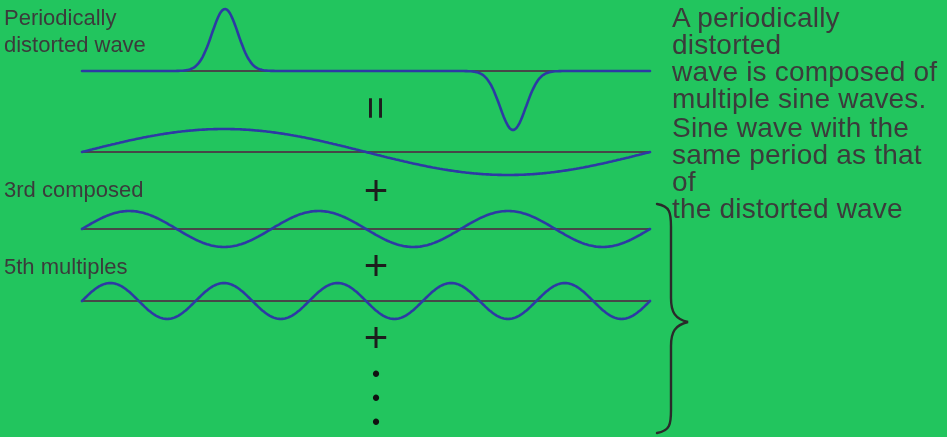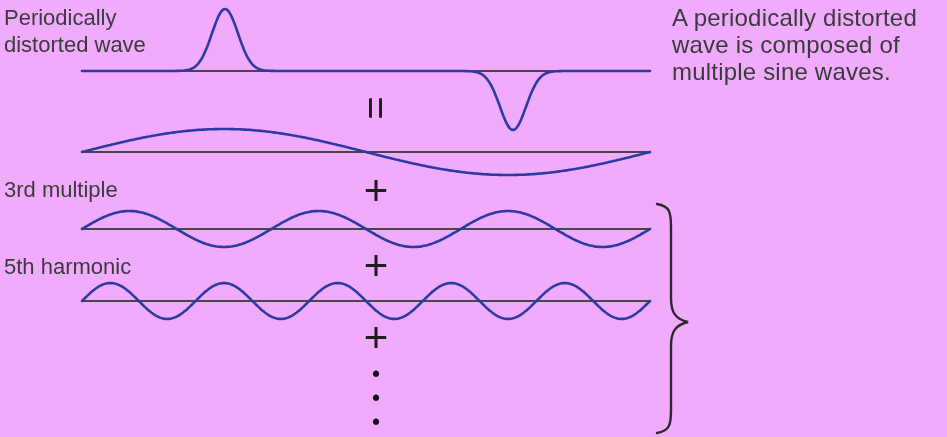--- a/index.html
+++ b/index.html
@@ -1,20 +1,20 @@
 <!DOCTYPE html>
 <html><head>
 <meta charset="utf-8">
 <style>
   html, body { margin: 0; padding: 0; background: #ffffff; }
   .canvas {
     position: relative;
     width: 947px;
     height: 437px;
-    background: #f0abfc;
+    background: #22c55e;
     overflow: hidden;
     font-family: "Liberation Sans", sans-serif;
     color: #3b3b3b;
   }
   #diagram-svg {
     position: absolute;
     left: 0; top: 0;
     width: 947px; height: 437px;
   }
   .wave-label {
@@ -24,21 +24,21 @@
     line-height: 27px;
     color: #3b3b3b;
   }
   .label-distorted   { left: 4px;  top: 4px;  width: 170px; }
   .label-fundamental { left: 4px;  top: 92px; width: 170px; }
   .label-third       { left: 4px;  top: 176px; width: 190px; }
   .label-fifth       { left: 4px;  top: 253px; width: 190px; }
   .annotation {
     position: absolute;
     white-space: pre-line;
-    font-size: 24px;
+    font-size: 28px;
     line-height: 27px;
     letter-spacing: 0.2px;
     color: #3b3b3b;
   }
   .annotation-composed { left: 672px; top: 4px;   width: 270px; }
   .annotation-sameperiod { left: 672px; top: 114px; width: 270px; }
   .annotation-multiples { left: 697px; top: 266px; width: 250px; }
   .op {
     position: absolute;
     color: #1d1d1d;
@@ -85,31 +85,34 @@
       <path d="M82.0 152.0L83.4 151.6L84.8 151.3L86.3 150.9L87.7 150.6L89.1 150.2L90.5 149.8L91.9 149.5L93.4 149.1L94.8 148.8L96.2 148.4L97.6 148.0L99.0 147.7L100.5 147.3L101.9 147.0L103.3 146.6L104.7 146.3L106.1 145.9L107.6 145.6L109.0 145.2L110.4 144.9L111.8 144.5L113.2 144.2L114.7 143.9L116.1 143.5L117.5 143.2L118.9 142.9L120.3 142.5L121.8 142.2L123.2 141.9L124.6 141.6L126.0 141.2L127.4 140.9L128.9 140.6L130.3 140.3L131.7 140.0L133.1 139.7L134.5 139.4L136.0 139.1L137.4 138.8L138.8 138.5L140.2 138.2L141.6 137.9L143.1 137.6L144.5 137.3L145.9 137.1L147.3 136.8L148.7 136.5L150.2 136.3L151.6 136.0L153.0 135.7L154.4 135.5L155.8 135.2L157.3 135.0L158.7 134.7L160.1 134.5L161.5 134.3L162.9 134.1L164.4 133.8L165.8 133.6L167.2 133.4L168.6 133.2L170.0 133.0L171.5 132.8L172.9 132.6L174.3 132.4L175.7 132.2L177.1 132.0L178.6 131.8L180.0 131.7L181.4 131.5L182.8 131.3L184.2 131.2L185.7 131.0L187.1 130.9L188.5 130.8L189.9 130.6L191.3 130.5L192.8 130.4L194.2 130.2L195.6 130.1L197.0 130.0L198.4 129.9L199.9 129.8L201.3 129.7L202.7 129.6L204.1 129.6L205.5 129.5L207.0 129.4L208.4 129.3L209.8 129.3L211.2 129.2L212.6 129.2L214.1 129.1L215.5 129.1L216.9 129.1L218.3 129.0L219.7 129.0L221.2 129.0L222.6 129.0L224.0 129.0L225.4 129.0L226.8 129.0L228.3 129.0L229.7 129.0L231.1 129.1L232.5 129.1L233.9 129.1L235.4 129.2L236.8 129.2L238.2 129.3L239.6 129.3L241.0 129.4L242.5 129.5L243.9 129.6L245.3 129.6L246.7 129.7L248.1 129.8L249.6 129.9L251.0 130.0L252.4 130.1L253.8 130.2L255.2 130.4L256.7 130.5L258.1 130.6L259.5 130.8L260.9 130.9L262.3 131.0L263.8 131.2L265.2 131.3L266.6 131.5L268.0 131.7L269.4 131.8L270.9 132.0L272.3 132.2L273.7 132.4L275.1 132.6L276.5 132.8L278.0 133.0L279.4 133.2L280.8 133.4L282.2 133.6L283.6 133.8L285.1 134.1L286.5 134.3L287.9 134.5L289.3 134.7L290.7 135.0L292.2 135.2L293.6 135.5L295.0 135.7L296.4 136.0L297.8 136.3L299.3 136.5L300.7 136.8L302.1 137.1L303.5 137.3L304.9 137.6L306.4 137.9L307.8 138.2L309.2 138.5L310.6 138.8L312.0 139.1L313.5 139.4L314.9 139.7L316.3 140.0L317.7 140.3L319.1 140.6L320.6 140.9L322.0 141.2L323.4 141.6L324.8 141.9L326.2 142.2L327.7 142.5L329.1 142.9L330.5 143.2L331.9 143.5L333.3 143.9L334.8 144.2L336.2 144.5L337.6 144.9L339.0 145.2L340.4 145.6L341.9 145.9L343.3 146.3L344.7 146.6L346.1 147.0L347.5 147.3L349.0 147.7L350.4 148.0L351.8 148.4L353.2 148.8L354.6 149.1L356.1 149.5L357.5 149.8L358.9 150.2L360.3 150.6L361.7 150.9L363.2 151.3L364.6 151.6L366.0 152.0L367.4 152.4L368.8 152.7L370.3 153.1L371.7 153.4L373.1 153.8L374.5 154.2L375.9 154.5L377.4 154.9L378.8 155.2L380.2 155.6L381.6 156.0L383.0 156.3L384.5 156.7L385.9 157.0L387.3 157.4L388.7 157.7L390.1 158.1L391.6 158.4L393.0 158.8L394.4 159.1L395.8 159.5L397.2 159.8L398.7 160.1L400.1 160.5L401.5 160.8L402.9 161.1L404.3 161.5L405.8 161.8L407.2 162.1L408.6 162.4L410.0 162.8L411.4 163.1L412.9 163.4L414.3 163.7L415.7 164.0L417.1 164.3L418.5 164.6L420.0 164.9L421.4 165.2L422.8 165.5L424.2 165.8L425.6 166.1L427.1 166.4L428.5 166.7L429.9 166.9L431.3 167.2L432.7 167.5L434.2 167.7L435.6 168.0L437.0 168.3L438.4 168.5L439.8 168.8L441.3 169.0L442.7 169.3L444.1 169.5L445.5 169.7L446.9 169.9L448.4 170.2L449.8 170.4L451.2 170.6L452.6 170.8L454.0 171.0L455.5 171.2L456.9 171.4L458.3 171.6L459.7 171.8L461.1 172.0L462.6 172.2L464.0 172.3L465.4 172.5L466.8 172.7L468.2 172.8L469.7 173.0L471.1 173.1L472.5 173.2L473.9 173.4L475.3 173.5L476.8 173.6L478.2 173.8L479.6 173.9L481.0 174.0L482.4 174.1L483.9 174.2L485.3 174.3L486.7 174.4L488.1 174.4L489.5 174.5L491.0 174.6L492.4 174.7L493.8 174.7L495.2 174.8L496.6 174.8L498.1 174.9L499.5 174.9L500.9 174.9L502.3 175.0L503.7 175.0L505.2 175.0L506.6 175.0L508.0 175.0L509.4 175.0L510.8 175.0L512.3 175.0L513.7 175.0L515.1 174.9L516.5 174.9L517.9 174.9L519.4 174.8L520.8 174.8L522.2 174.7L523.6 174.7L525.0 174.6L526.5 174.5L527.9 174.4L529.3 174.4L530.7 174.3L532.1 174.2L533.6 174.1L535.0 174.0L536.4 173.9L537.8 173.8L539.2 173.6L540.7 173.5L542.1 173.4L543.5 173.2L544.9 173.1L546.3 173.0L547.8 172.8L549.2 172.7L550.6 172.5L552.0 172.3L553.4 172.2L554.9 172.0L556.3 171.8L557.7 171.6L559.1 171.4L560.5 171.2L562.0 171.0L563.4 170.8L564.8 170.6L566.2 170.4L567.6 170.2L569.1 169.9L570.5 169.7L571.9 169.5L573.3 169.3L574.7 169.0L576.2 168.8L577.6 168.5L579.0 168.3L580.4 168.0L581.8 167.7L583.3 167.5L584.7 167.2L586.1 166.9L587.5 166.7L588.9 166.4L590.4 166.1L591.8 165.8L593.2 165.5L594.6 165.2L596.0 164.9L597.5 164.6L598.9 164.3L600.3 164.0L601.7 163.7L603.1 163.4L604.6 163.1L606.0 162.8L607.4 162.4L608.8 162.1L610.2 161.8L611.7 161.5L613.1 161.1L614.5 160.8L615.9 160.5L617.3 160.1L618.8 159.8L620.2 159.5L621.6 159.1L623.0 158.8L624.4 158.4L625.9 158.1L627.3 157.7L628.7 157.4L630.1 157.0L631.5 156.7L633.0 156.3L634.4 156.0L635.8 155.6L637.2 155.2L638.6 154.9L640.1 154.5L641.5 154.2L642.9 153.8L644.3 153.4L645.7 153.1L647.2 152.7L648.6 152.4L650.0 152.0" fill="none" stroke="#2d3aa4" stroke-width="2.6" stroke-linecap="round"></path>
       <line x1="82" y1="229" x2="650" y2="229" stroke="#474747" stroke-width="2"></line>
       <path d="M82.0 229.0L83.4 228.2L84.8 227.3L86.3 226.5L87.7 225.6L89.1 224.8L90.5 224.0L91.9 223.2L93.4 222.4L94.8 221.6L96.2 220.8L97.6 220.1L99.0 219.4L100.5 218.6L101.9 218.0L103.3 217.3L104.7 216.7L106.1 216.1L107.6 215.5L109.0 215.0L110.4 214.4L111.8 214.0L113.2 213.5L114.7 213.1L116.1 212.7L117.5 212.4L118.9 212.1L120.3 211.8L121.8 211.6L123.2 211.4L124.6 211.2L126.0 211.1L127.4 211.0L128.9 211.0L130.3 211.0L131.7 211.1L133.1 211.1L134.5 211.3L136.0 211.4L137.4 211.6L138.8 211.9L140.2 212.2L141.6 212.5L143.1 212.8L144.5 213.2L145.9 213.7L147.3 214.1L148.7 214.6L150.2 215.1L151.6 215.7L153.0 216.3L154.4 216.9L155.8 217.5L157.3 218.2L158.7 218.9L160.1 219.6L161.5 220.3L162.9 221.1L164.4 221.9L165.8 222.6L167.2 223.4L168.6 224.3L170.0 225.1L171.5 225.9L172.9 226.7L174.3 227.6L175.7 228.4L177.1 229.3L178.6 230.1L180.0 231.0L181.4 231.8L182.8 232.7L184.2 233.5L185.7 234.3L187.1 235.1L188.5 235.9L189.9 236.7L191.3 237.4L192.8 238.2L194.2 238.9L195.6 239.6L197.0 240.3L198.4 240.9L199.9 241.5L201.3 242.1L202.7 242.7L204.1 243.2L205.5 243.7L207.0 244.2L208.4 244.6L209.8 245.0L211.2 245.4L212.6 245.7L214.1 246.0L215.5 246.3L216.9 246.5L218.3 246.7L219.7 246.8L221.2 246.9L222.6 247.0L224.0 247.0L225.4 247.0L226.8 246.9L228.3 246.8L229.7 246.7L231.1 246.5L232.5 246.3L233.9 246.0L235.4 245.7L236.8 245.4L238.2 245.0L239.6 244.6L241.0 244.2L242.5 243.7L243.9 243.2L245.3 242.7L246.7 242.1L248.1 241.5L249.6 240.9L251.0 240.3L252.4 239.6L253.8 238.9L255.2 238.2L256.7 237.4L258.1 236.7L259.5 235.9L260.9 235.1L262.3 234.3L263.8 233.5L265.2 232.7L266.6 231.8L268.0 231.0L269.4 230.1L270.9 229.3L272.3 228.4L273.7 227.6L275.1 226.7L276.5 225.9L278.0 225.1L279.4 224.3L280.8 223.4L282.2 222.6L283.6 221.9L285.1 221.1L286.5 220.3L287.9 219.6L289.3 218.9L290.7 218.2L292.2 217.5L293.6 216.9L295.0 216.3L296.4 215.7L297.8 215.1L299.3 214.6L300.7 214.1L302.1 213.7L303.5 213.2L304.9 212.8L306.4 212.5L307.8 212.2L309.2 211.9L310.6 211.6L312.0 211.4L313.5 211.3L314.9 211.1L316.3 211.1L317.7 211.0L319.1 211.0L320.6 211.0L322.0 211.1L323.4 211.2L324.8 211.4L326.2 211.6L327.7 211.8L329.1 212.1L330.5 212.4L331.9 212.7L333.3 213.1L334.8 213.5L336.2 214.0L337.6 214.4L339.0 215.0L340.4 215.5L341.9 216.1L343.3 216.7L344.7 217.3L346.1 218.0L347.5 218.6L349.0 219.4L350.4 220.1L351.8 220.8L353.2 221.6L354.6 222.4L356.1 223.2L357.5 224.0L358.9 224.8L360.3 225.6L361.7 226.5L363.2 227.3L364.6 228.2L366.0 229.0L367.4 229.8L368.8 230.7L370.3 231.5L371.7 232.4L373.1 233.2L374.5 234.0L375.9 234.8L377.4 235.6L378.8 236.4L380.2 237.2L381.6 237.9L383.0 238.6L384.5 239.4L385.9 240.0L387.3 240.7L388.7 241.3L390.1 241.9L391.6 242.5L393.0 243.0L394.4 243.6L395.8 244.0L397.2 244.5L398.7 244.9L400.1 245.3L401.5 245.6L402.9 245.9L404.3 246.2L405.8 246.4L407.2 246.6L408.6 246.8L410.0 246.9L411.4 247.0L412.9 247.0L414.3 247.0L415.7 246.9L417.1 246.9L418.5 246.7L420.0 246.6L421.4 246.4L422.8 246.1L424.2 245.8L425.6 245.5L427.1 245.2L428.5 244.8L429.9 244.3L431.3 243.9L432.7 243.4L434.2 242.9L435.6 242.3L437.0 241.7L438.4 241.1L439.8 240.5L441.3 239.8L442.7 239.1L444.1 238.4L445.5 237.7L446.9 236.9L448.4 236.1L449.8 235.4L451.2 234.6L452.6 233.7L454.0 232.9L455.5 232.1L456.9 231.3L458.3 230.4L459.7 229.6L461.1 228.7L462.6 227.9L464.0 227.0L465.4 226.2L466.8 225.3L468.2 224.5L469.7 223.7L471.1 222.9L472.5 222.1L473.9 221.3L475.3 220.6L476.8 219.8L478.2 219.1L479.6 218.4L481.0 217.7L482.4 217.1L483.9 216.5L485.3 215.9L486.7 215.3L488.1 214.8L489.5 214.3L491.0 213.8L492.4 213.4L493.8 213.0L495.2 212.6L496.6 212.3L498.1 212.0L499.5 211.7L500.9 211.5L502.3 211.3L503.7 211.2L505.2 211.1L506.6 211.0L508.0 211.0L509.4 211.0L510.8 211.1L512.3 211.2L513.7 211.3L515.1 211.5L516.5 211.7L517.9 212.0L519.4 212.3L520.8 212.6L522.2 213.0L523.6 213.4L525.0 213.8L526.5 214.3L527.9 214.8L529.3 215.3L530.7 215.9L532.1 216.5L533.6 217.1L535.0 217.7L536.4 218.4L537.8 219.1L539.2 219.8L540.7 220.6L542.1 221.3L543.5 222.1L544.9 222.9L546.3 223.7L547.8 224.5L549.2 225.3L550.6 226.2L552.0 227.0L553.4 227.9L554.9 228.7L556.3 229.6L557.7 230.4L559.1 231.3L560.5 232.1L562.0 232.9L563.4 233.7L564.8 234.6L566.2 235.4L567.6 236.1L569.1 236.9L570.5 237.7L571.9 238.4L573.3 239.1L574.7 239.8L576.2 240.5L577.6 241.1L579.0 241.7L580.4 242.3L581.8 242.9L583.3 243.4L584.7 243.9L586.1 244.3L587.5 244.8L588.9 245.2L590.4 245.5L591.8 245.8L593.2 246.1L594.6 246.4L596.0 246.6L597.5 246.7L598.9 246.9L600.3 246.9L601.7 247.0L603.1 247.0L604.6 247.0L606.0 246.9L607.4 246.8L608.8 246.6L610.2 246.4L611.7 246.2L613.1 245.9L614.5 245.6L615.9 245.3L617.3 244.9L618.8 244.5L620.2 244.0L621.6 243.6L623.0 243.0L624.4 242.5L625.9 241.9L627.3 241.3L628.7 240.7L630.1 240.0L631.5 239.4L633.0 238.6L634.4 237.9L635.8 237.2L637.2 236.4L638.6 235.6L640.1 234.8L641.5 234.0L642.9 233.2L644.3 232.4L645.7 231.5L647.2 230.7L648.6 229.8L650.0 229.0" fill="none" stroke="#2d3aa4" stroke-width="2.6" stroke-linecap="round"></path>
       <line x1="82" y1="301" x2="650" y2="301" stroke="#474747" stroke-width="2"></line>
       <path d="M82.0 301.0L83.4 299.6L84.8 298.2L86.3 296.8L87.7 295.4L89.1 294.1L90.5 292.8L91.9 291.6L93.4 290.4L94.8 289.3L96.2 288.3L97.6 287.3L99.0 286.4L100.5 285.7L101.9 285.0L103.3 284.4L104.7 283.9L106.1 283.5L107.6 283.2L109.0 283.1L110.4 283.0L111.8 283.1L113.2 283.2L114.7 283.5L116.1 283.9L117.5 284.4L118.9 285.0L120.3 285.7L121.8 286.4L123.2 287.3L124.6 288.3L126.0 289.3L127.4 290.4L128.9 291.6L130.3 292.8L131.7 294.1L133.1 295.4L134.5 296.8L136.0 298.2L137.4 299.6L138.8 301.0L140.2 302.4L141.6 303.8L143.1 305.2L144.5 306.6L145.9 307.9L147.3 309.2L148.7 310.4L150.2 311.6L151.6 312.7L153.0 313.7L154.4 314.7L155.8 315.6L157.3 316.3L158.7 317.0L160.1 317.6L161.5 318.1L162.9 318.5L164.4 318.8L165.8 318.9L167.2 319.0L168.6 318.9L170.0 318.8L171.5 318.5L172.9 318.1L174.3 317.6L175.7 317.0L177.1 316.3L178.6 315.6L180.0 314.7L181.4 313.7L182.8 312.7L184.2 311.6L185.7 310.4L187.1 309.2L188.5 307.9L189.9 306.6L191.3 305.2L192.8 303.8L194.2 302.4L195.6 301.0L197.0 299.6L198.4 298.2L199.9 296.8L201.3 295.4L202.7 294.1L204.1 292.8L205.5 291.6L207.0 290.4L208.4 289.3L209.8 288.3L211.2 287.3L212.6 286.4L214.1 285.7L215.5 285.0L216.9 284.4L218.3 283.9L219.7 283.5L221.2 283.2L222.6 283.1L224.0 283.0L225.4 283.1L226.8 283.2L228.3 283.5L229.7 283.9L231.1 284.4L232.5 285.0L233.9 285.7L235.4 286.4L236.8 287.3L238.2 288.3L239.6 289.3L241.0 290.4L242.5 291.6L243.9 292.8L245.3 294.1L246.7 295.4L248.1 296.8L249.6 298.2L251.0 299.6L252.4 301.0L253.8 302.4L255.2 303.8L256.7 305.2L258.1 306.6L259.5 307.9L260.9 309.2L262.3 310.4L263.8 311.6L265.2 312.7L266.6 313.7L268.0 314.7L269.4 315.6L270.9 316.3L272.3 317.0L273.7 317.6L275.1 318.1L276.5 318.5L278.0 318.8L279.4 318.9L280.8 319.0L282.2 318.9L283.6 318.8L285.1 318.5L286.5 318.1L287.9 317.6L289.3 317.0L290.7 316.3L292.2 315.6L293.6 314.7L295.0 313.7L296.4 312.7L297.8 311.6L299.3 310.4L300.7 309.2L302.1 307.9L303.5 306.6L304.9 305.2L306.4 303.8L307.8 302.4L309.2 301.0L310.6 299.6L312.0 298.2L313.5 296.8L314.9 295.4L316.3 294.1L317.7 292.8L319.1 291.6L320.6 290.4L322.0 289.3L323.4 288.3L324.8 287.3L326.2 286.4L327.7 285.7L329.1 285.0L330.5 284.4L331.9 283.9L333.3 283.5L334.8 283.2L336.2 283.1L337.6 283.0L339.0 283.1L340.4 283.2L341.9 283.5L343.3 283.9L344.7 284.4L346.1 285.0L347.5 285.7L349.0 286.4L350.4 287.3L351.8 288.3L353.2 289.3L354.6 290.4L356.1 291.6L357.5 292.8L358.9 294.1L360.3 295.4L361.7 296.8L363.2 298.2L364.6 299.6L366.0 301.0L367.4 302.4L368.8 303.8L370.3 305.2L371.7 306.6L373.1 307.9L374.5 309.2L375.9 310.4L377.4 311.6L378.8 312.7L380.2 313.7L381.6 314.7L383.0 315.6L384.5 316.3L385.9 317.0L387.3 317.6L388.7 318.1L390.1 318.5L391.6 318.8L393.0 318.9L394.4 319.0L395.8 318.9L397.2 318.8L398.7 318.5L400.1 318.1L401.5 317.6L402.9 317.0L404.3 316.3L405.8 315.6L407.2 314.7L408.6 313.7L410.0 312.7L411.4 311.6L412.9 310.4L414.3 309.2L415.7 307.9L417.1 306.6L418.5 305.2L420.0 303.8L421.4 302.4L422.8 301.0L424.2 299.6L425.6 298.2L427.1 296.8L428.5 295.4L429.9 294.1L431.3 292.8L432.7 291.6L434.2 290.4L435.6 289.3L437.0 288.3L438.4 287.3L439.8 286.4L441.3 285.7L442.7 285.0L444.1 284.4L445.5 283.9L446.9 283.5L448.4 283.2L449.8 283.1L451.2 283.0L452.6 283.1L454.0 283.2L455.5 283.5L456.9 283.9L458.3 284.4L459.7 285.0L461.1 285.7L462.6 286.4L464.0 287.3L465.4 288.3L466.8 289.3L468.2 290.4L469.7 291.6L471.1 292.8L472.5 294.1L473.9 295.4L475.3 296.8L476.8 298.2L478.2 299.6L479.6 301.0L481.0 302.4L482.4 303.8L483.9 305.2L485.3 306.6L486.7 307.9L488.1 309.2L489.5 310.4L491.0 311.6L492.4 312.7L493.8 313.7L495.2 314.7L496.6 315.6L498.1 316.3L499.5 317.0L500.9 317.6L502.3 318.1L503.7 318.5L505.2 318.8L506.6 318.9L508.0 319.0L509.4 318.9L510.8 318.8L512.3 318.5L513.7 318.1L515.1 317.6L516.5 317.0L517.9 316.3L519.4 315.6L520.8 314.7L522.2 313.7L523.6 312.7L525.0 311.6L526.5 310.4L527.9 309.2L529.3 307.9L530.7 306.6L532.1 305.2L533.6 303.8L535.0 302.4L536.4 301.0L537.8 299.6L539.2 298.2L540.7 296.8L542.1 295.4L543.5 294.1L544.9 292.8L546.3 291.6L547.8 290.4L549.2 289.3L550.6 288.3L552.0 287.3L553.4 286.4L554.9 285.7L556.3 285.0L557.7 284.4L559.1 283.9L560.5 283.5L562.0 283.2L563.4 283.1L564.8 283.0L566.2 283.1L567.6 283.2L569.1 283.5L570.5 283.9L571.9 284.4L573.3 285.0L574.7 285.7L576.2 286.4L577.6 287.3L579.0 288.3L580.4 289.3L581.8 290.4L583.3 291.6L584.7 292.8L586.1 294.1L587.5 295.4L588.9 296.8L590.4 298.2L591.8 299.6L593.2 301.0L594.6 302.4L596.0 303.8L597.5 305.2L598.9 306.6L600.3 307.9L601.7 309.2L603.1 310.4L604.6 311.6L606.0 312.7L607.4 313.7L608.8 314.7L610.2 315.6L611.7 316.3L613.1 317.0L614.5 317.6L615.9 318.1L617.3 318.5L618.8 318.8L620.2 318.9L621.6 319.0L623.0 318.9L624.4 318.8L625.9 318.5L627.3 318.1L628.7 317.6L630.1 317.0L631.5 316.3L633.0 315.6L634.4 314.7L635.8 313.7L637.2 312.7L638.6 311.6L640.1 310.4L641.5 309.2L642.9 307.9L644.3 306.6L645.7 305.2L647.2 303.8L648.6 302.4L650.0 301.0" fill="none" stroke="#2d3aa4" stroke-width="2.6" stroke-linecap="round"></path>
       <path d="M 657,204 C 670,206 671,213 671,227 L 671,298 C 671,312 675,319 688,322 C 675,325 671,332 671,346 L 671,410 C 671,424 670,431 657,433" fill="none" stroke="#2a2a2a" stroke-width="2.4" stroke-linecap="round"></path>
     </svg>
 
   <div class="wave-label label-distorted">Periodically
 distorted wave</div>
-  <div class="wave-label label-third">3rd multiple</div>
-  <div class="wave-label label-fifth">5th harmonic</div>
+  <div class="wave-label label-third">3rd composed</div>
+  <div class="wave-label label-fifth">5th multiples</div>
 
   <div class="op op-equals">=</div>
   <div class="op op-plus op-plus-1">+</div>
   <div class="op op-plus op-plus-2">+</div>
   <div class="op op-plus op-plus-3">+</div>
 
   <div class="vertical-dots">
     <span class="dot">•</span>
     <span class="dot">•</span>
     <span class="dot">•</span>
   </div>
 
   <div class="annotation annotation-composed">A periodically distorted
 wave is composed of
 multiple sine waves.</div>
+  <div class="annotation annotation-sameperiod">Sine wave with the
+same period as that of
+the distorted wave</div>
 
 </div>
 
 </body></html>

